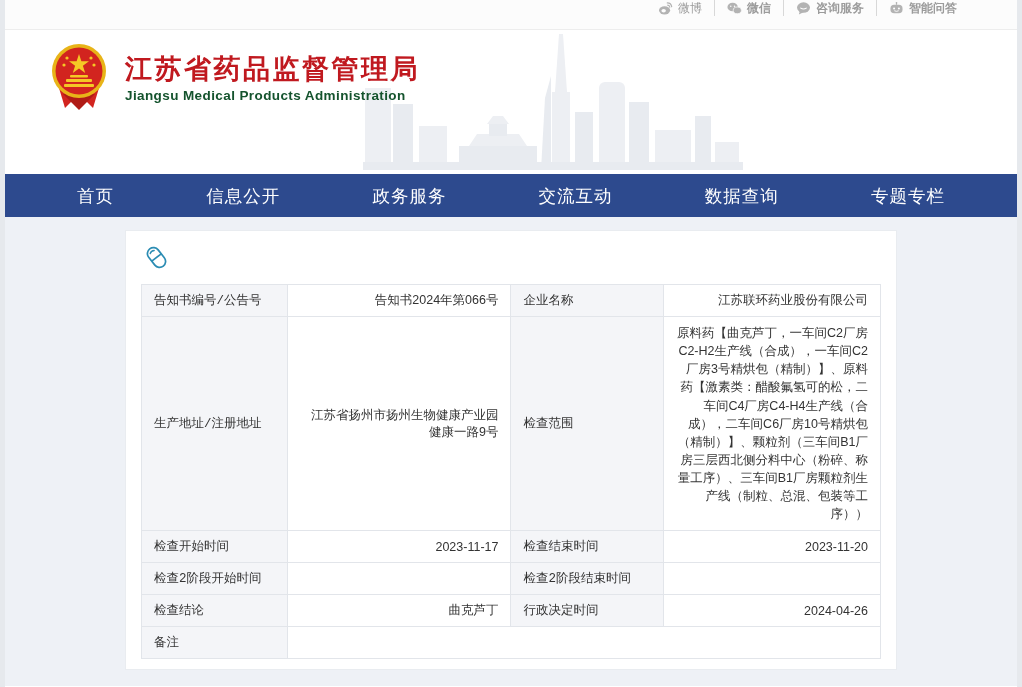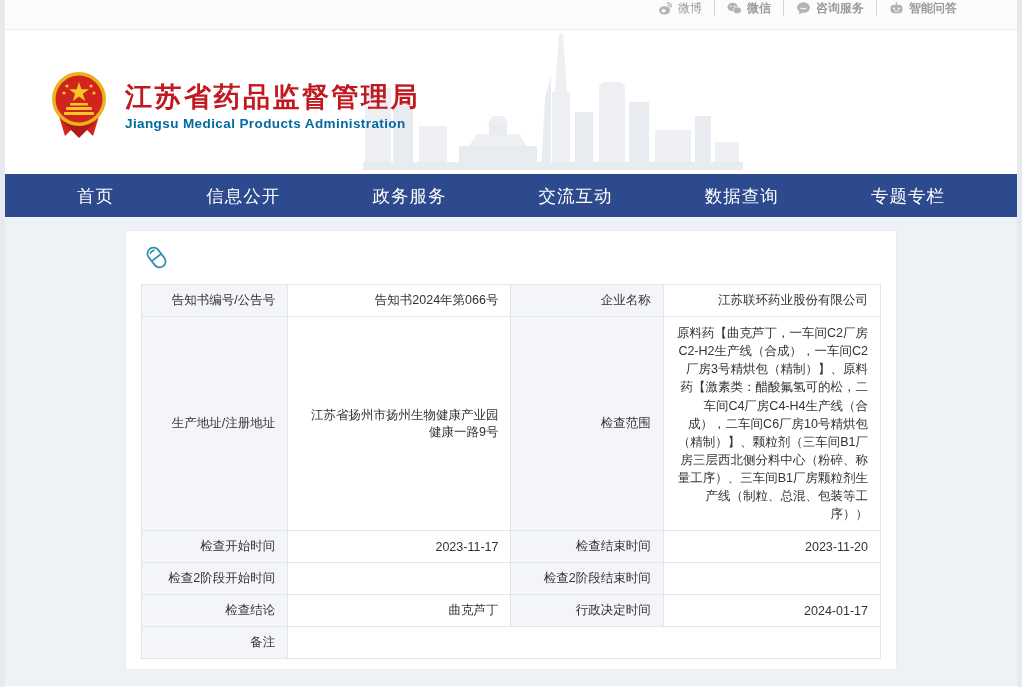--- a/index.html
+++ b/index.html
@@ -19,23 +19,23 @@
   .tb-link {
     display:flex; align-items:center; gap:5px; padding:0 12px;
     font-size:12px; color:#9b9b9b; cursor:pointer; height:16px;
   }
   .tb-link + .tb-link { border-left:1px solid #d8d8d8;font-weight:bold; }
   .tb-link svg { display:block; }
 
   
   .header { height:144px; position:relative; background:#fff; overflow:hidden; }
   .skyline { position:absolute; left:358px; bottom:0; }
-  .logo-block { position:absolute; left:44px; top:40px; display:flex; align-items:center; gap:16px; }
+  .logo-block { position:absolute; left:44px; top:12px; display:flex; align-items:center; gap:16px; }
   .brand-title { color:#c0191f; font-size:27px; font-weight:bold; letter-spacing:2.5px; line-height:1.25; }
-  .brand-sub { color:#0369a1; font-size:13.5px; font-weight:bold; letter-spacing:0.4px; margin-top:2px; }
+  .brand-sub { color:#14532d; font-size:13.5px; font-weight:bold; letter-spacing:0.4px; margin-top:2px; }
 
   
   .nav {
     height:43px; background:#2d4a8e; display:flex; align-items:center;
     justify-content:space-between; padding:0 72px;
   }
   .nav-item { color:#fff; font-size:17.5px; letter-spacing:1px; cursor:pointer; }
 
   
   .main { background:#eef1f6; padding:13px 0 16px; }
@@ -47,21 +47,21 @@
     width:772px; margin:0 auto; background:#fff;
     border:1px solid #e9ecf0; padding:11px 15px 10px;
   }
   .pill-wrap { margin:2px 0 9px 2px; }
 
   table.record { width:100%; border-collapse:collapse; table-layout:fixed; }
   table.record td {
     border:1px solid #e2e5ea; font-size:12.5px; color:#333;
     padding:7px 12px; vertical-align:middle; word-break:break-all;
   }
-  td.lbl { background:#f4f5f8; text-align:right; color:#333; }
+  td.lbl { background:#f4f5f8; text-align:left; color:#333;font-family:Liberation Mono, monospace; }
   td.val { background:#fff; text-align:right; }
   td.dense { font-size:12px; line-height:1.45; padding:8px 10px; }
   tr.std { height:31px; }
 </style>
 </head>
 <body>
 
 <div class="page">
 
   <div class="topbar">
@@ -212,21 +212,21 @@
           <tr class="std">
             <td class="lbl">检查2阶段开始时间</td>
             <td class="val"></td>
             <td class="lbl">检查2阶段结束时间</td>
             <td class="val"></td>
           </tr>
           <tr class="std">
             <td class="lbl">检查结论</td>
             <td class="val">曲克芦丁</td>
             <td class="lbl">行政决定时间</td>
-            <td class="val">2024-01-17</td>
+            <td class="val">2024-04-26</td>
           </tr>
           <tr class="std">
             <td class="lbl">备注</td>
             <td class="val" colspan="3"></td>
           </tr>
         </tbody>
       </table>
     </div>
   </div>
 

